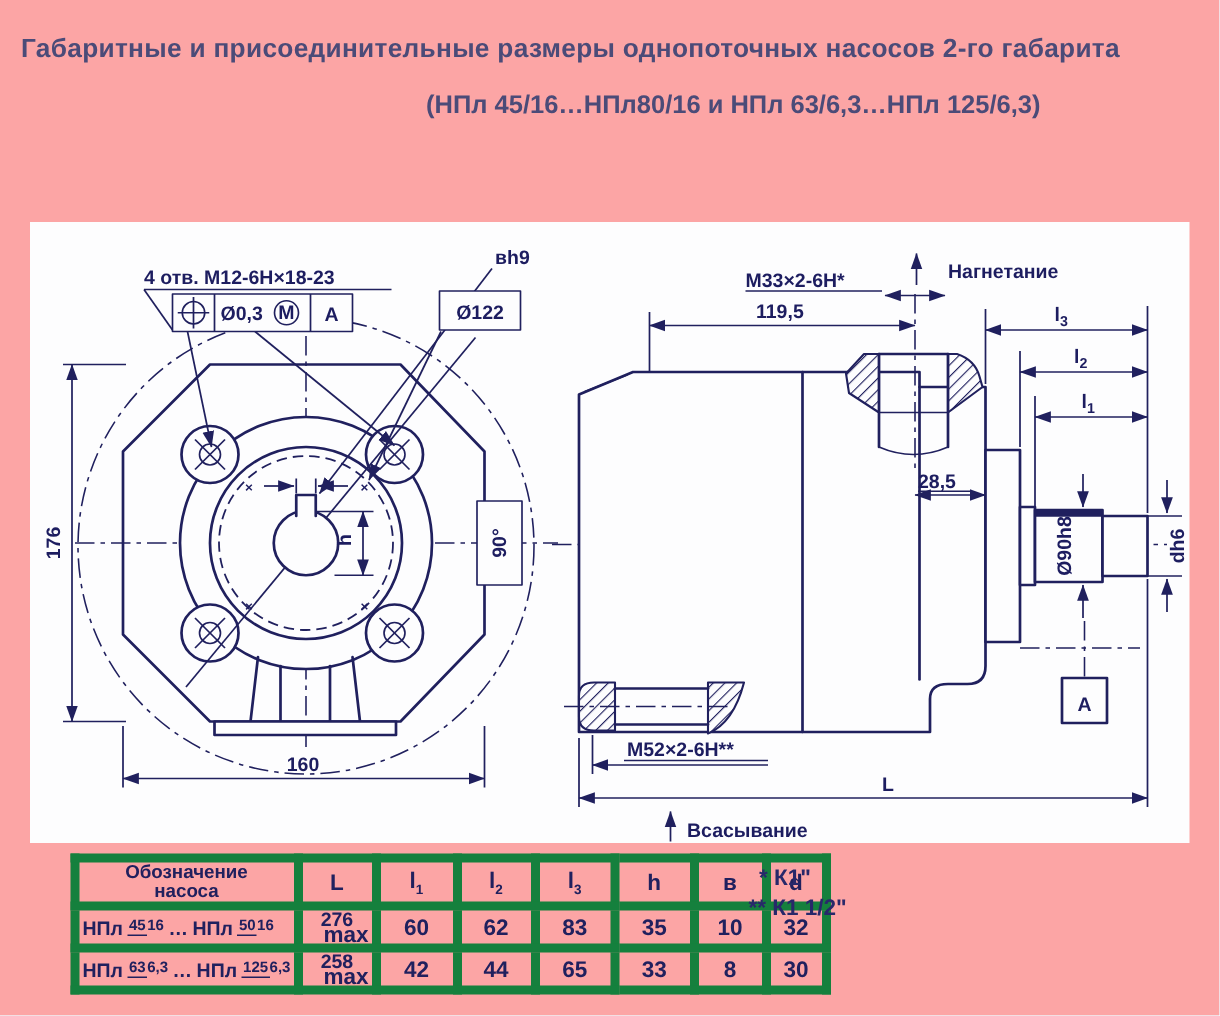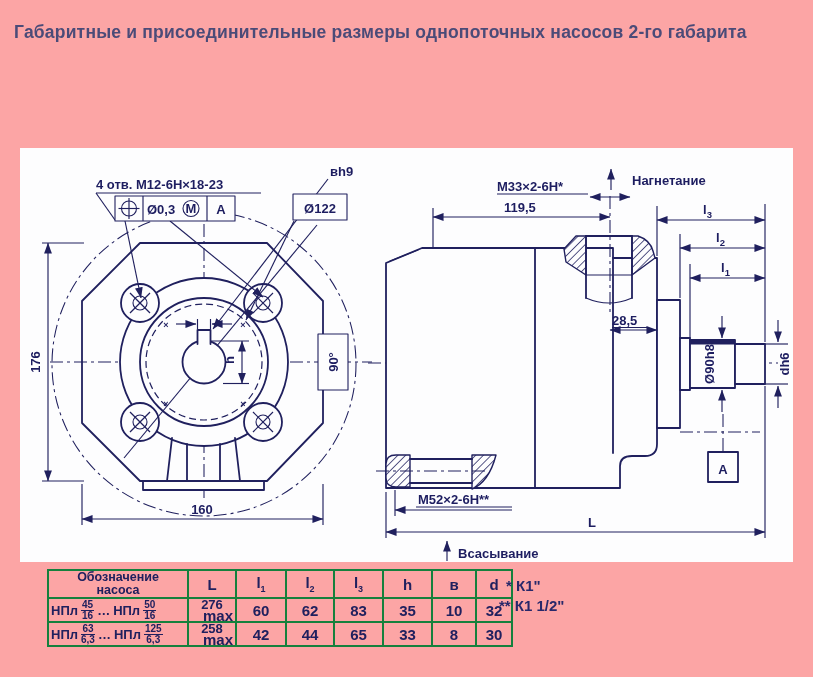--- a/index.html
+++ b/index.html
@@ -11,38 +11,39 @@
   .ln{stroke:#20205e;fill:none;stroke-width:1.8;stroke-linejoin:round;stroke-linecap:round;}
   .thin{stroke-width:1.1;}
   .fillp{fill:#fdfdfe;}
   .cl{stroke:#20205e;fill:none;stroke-width:1.05;stroke-dasharray:13,4,3,4;}
   .dsh{stroke:#20205e;fill:none;stroke-width:1.2;stroke-dasharray:7,4;}
   .dim{stroke:#20205e;fill:none;stroke-width:1.15;}
   .dt{fill:#1d1d60;font-family:"Liberation Sans",sans-serif;font-weight:bold;font-size:13px;}
   .hatchfill{fill:url(#hch);stroke:#20205e;stroke-width:1.4;stroke-linejoin:round;}
   
   #dimtable{position:absolute;left:47px;top:569px;border-collapse:collapse;color:#20205e;}
-  #dimtable td{border:2px solid #15803d;text-align:center;vertical-align:middle;font-weight:bold;font-size:15px;padding:0 2px;}
+  #dimtable td{border:6px solid #15803d;text-align:center;vertical-align:middle;font-weight:bold;font-size:15px;padding:0 2px;}
   #dimtable .hdr{font-size:12.5px;line-height:13px;}
   #dimtable sub{font-size:9px;}
   .des{display:flex;align-items:center;justify-content:flex-start;gap:3px;font-size:13px;}
-  .frac{display:inline-flex;flex-direction:column;align-items:center;font-size:10px;line-height:10px;}
+  .frac{display:inline-flex;flex-direction:row;align-items:center;font-size:10px;line-height:10px;}
   .fn{border-bottom:1.3px solid #20205e;padding:0 1px;}
   .lstack{font-size:13px;line-height:12px;}
   .lmax{font-size:15px;line-height:10px;text-align:right;}
   
   #notes{position:absolute;left:499px;top:576px;color:#28286a;font-weight:bold;font-size:15px;line-height:20px;}
   #notes .ind{padding-left:7px;}
 </style>
 </head>
 <body>
 
 <div id="page">
 
   <div class="title1">Габаритные и присоединительные размеры однопоточных насосов 2-го габарита</div>
+  <div class="title2">(НПл 45/16…НПл80/16  и НПл 63/6,3…НПл 125/6,3)</div>
 
   <div id="paper">
     <svg width="773" height="414" viewBox="0 0 773 414">
       <defs>
         <marker id="arr" viewBox="0 0 10 10" refX="9.2" refY="5" markerWidth="10" markerHeight="10" orient="auto-start-reverse">
           <path d="M0,1.6 L9.5,5 L0,8.4 z" fill="#20205e"></path>
         </marker>
         <pattern id="hch" width="5.5" height="5.5" patternUnits="userSpaceOnUse" patternTransform="rotate(45)">
           <rect width="5.5" height="5.5" fill="#fdfdfe"></rect>
           <line x1="0" y1="0" x2="0" y2="5.5" stroke="#20205e" stroke-width="1.5"></line>

